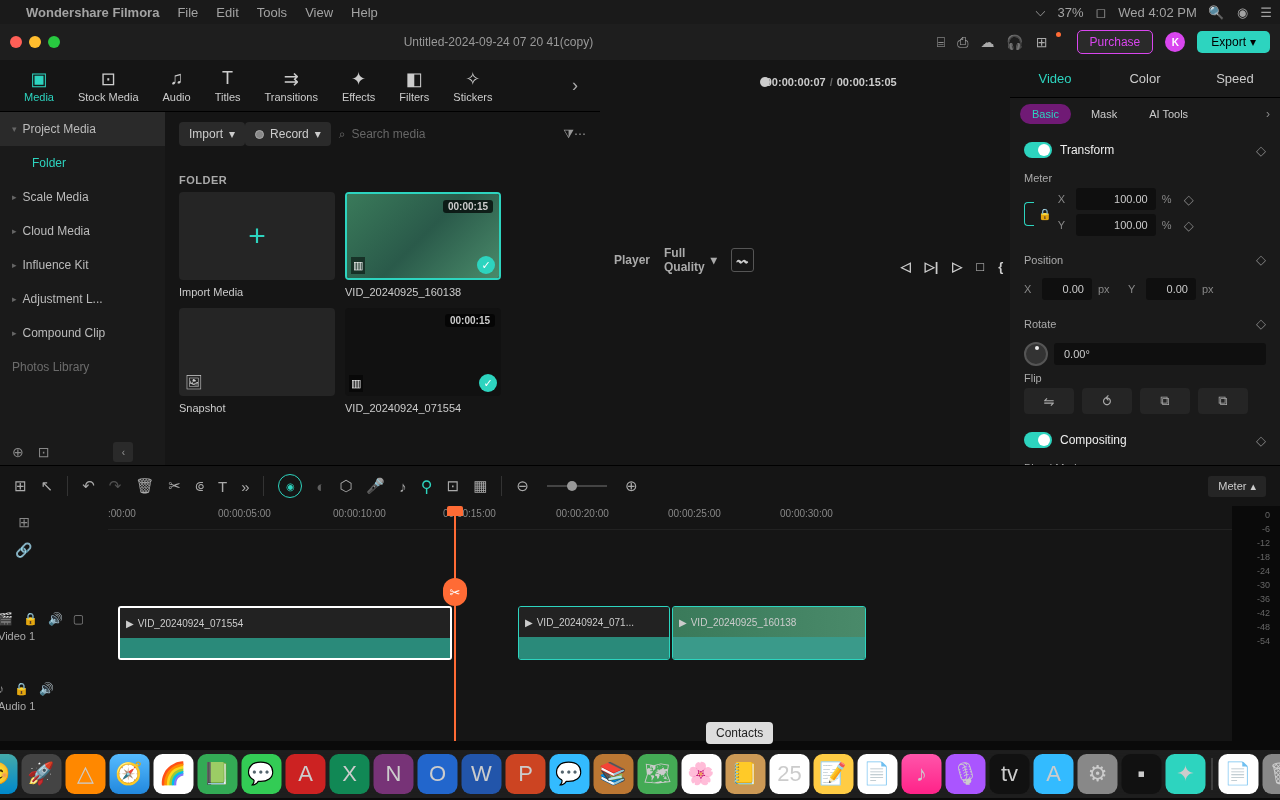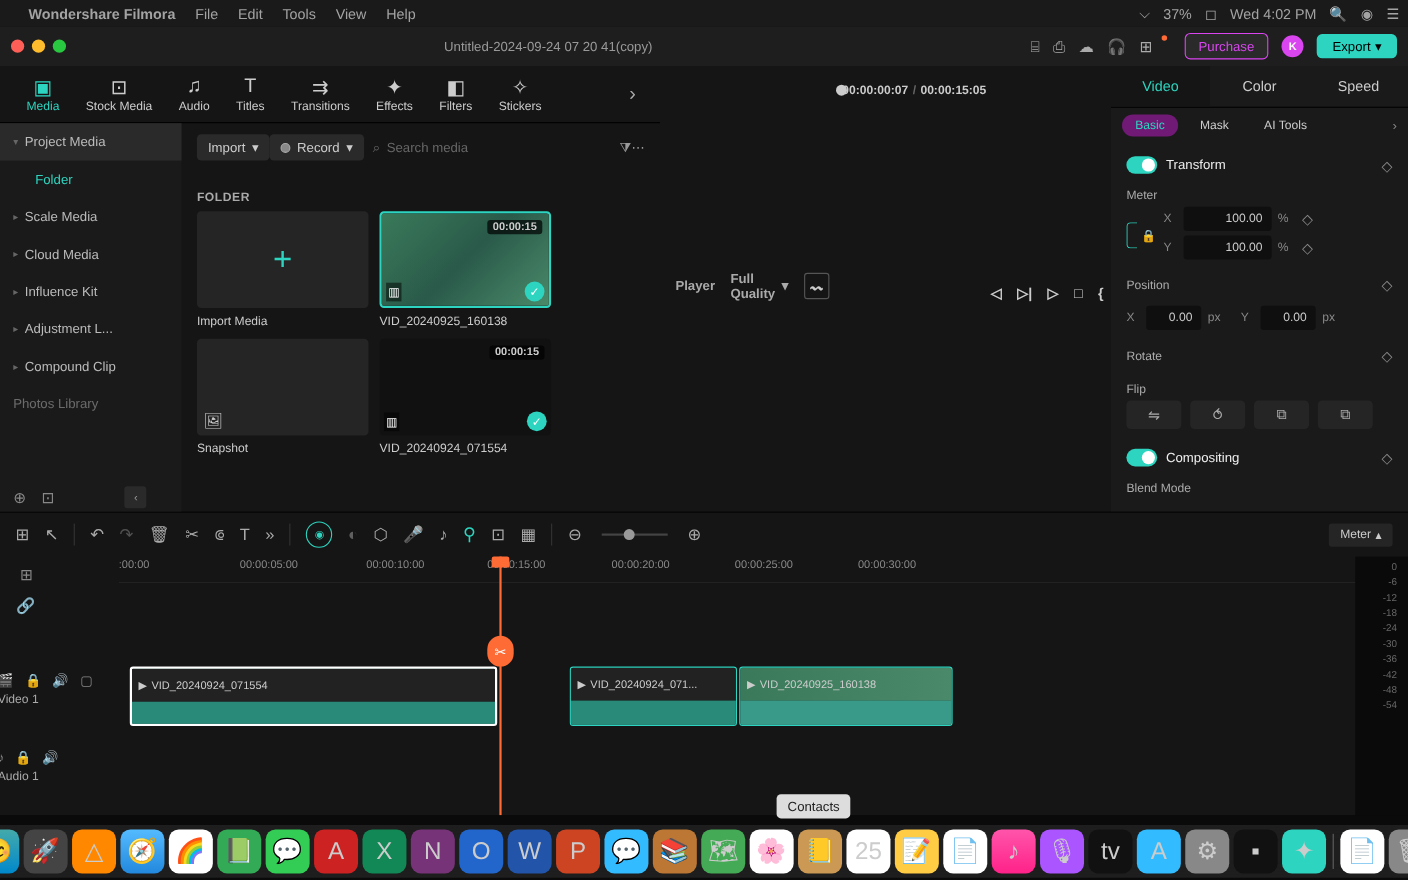--- a/index.html
+++ b/index.html
@@ -387,20 +387,24 @@
           <input class="pinput" style="width: 50px;" value="0.00">
           <span class="punit">px</span>
         <span class="paxis" style="margin-left:8px">Y</span>
           <input class="pinput" style="width: 50px;" value="0.00">
           <span class="punit">px</span>
       </div>
       <div class="prow">
           <div class="plabel prow-title">Rotate</div>
           <span class="keyf">◇</span>
         </div>
+      <div class="pinput-row">
+          <div class="rotknob"></div>
+          <input class="pinput" style="flex: 1 1 0%; text-align: left; padding-left: 10px;" value="0.00°">
+        </div>
       <div class="plabel">Flip</div>
       <div class="flip-btns">
         <div class="flipb">⇋</div>
         <div class="flipb">⥀</div>
         <div class="flipb">⧉</div>
         <div class="flipb">⧉</div>
       </div>
       <div class="prow" style="margin-top:10px">
         <div class="toggle"></div>
         <div class="prow-title">Compositing</div>

